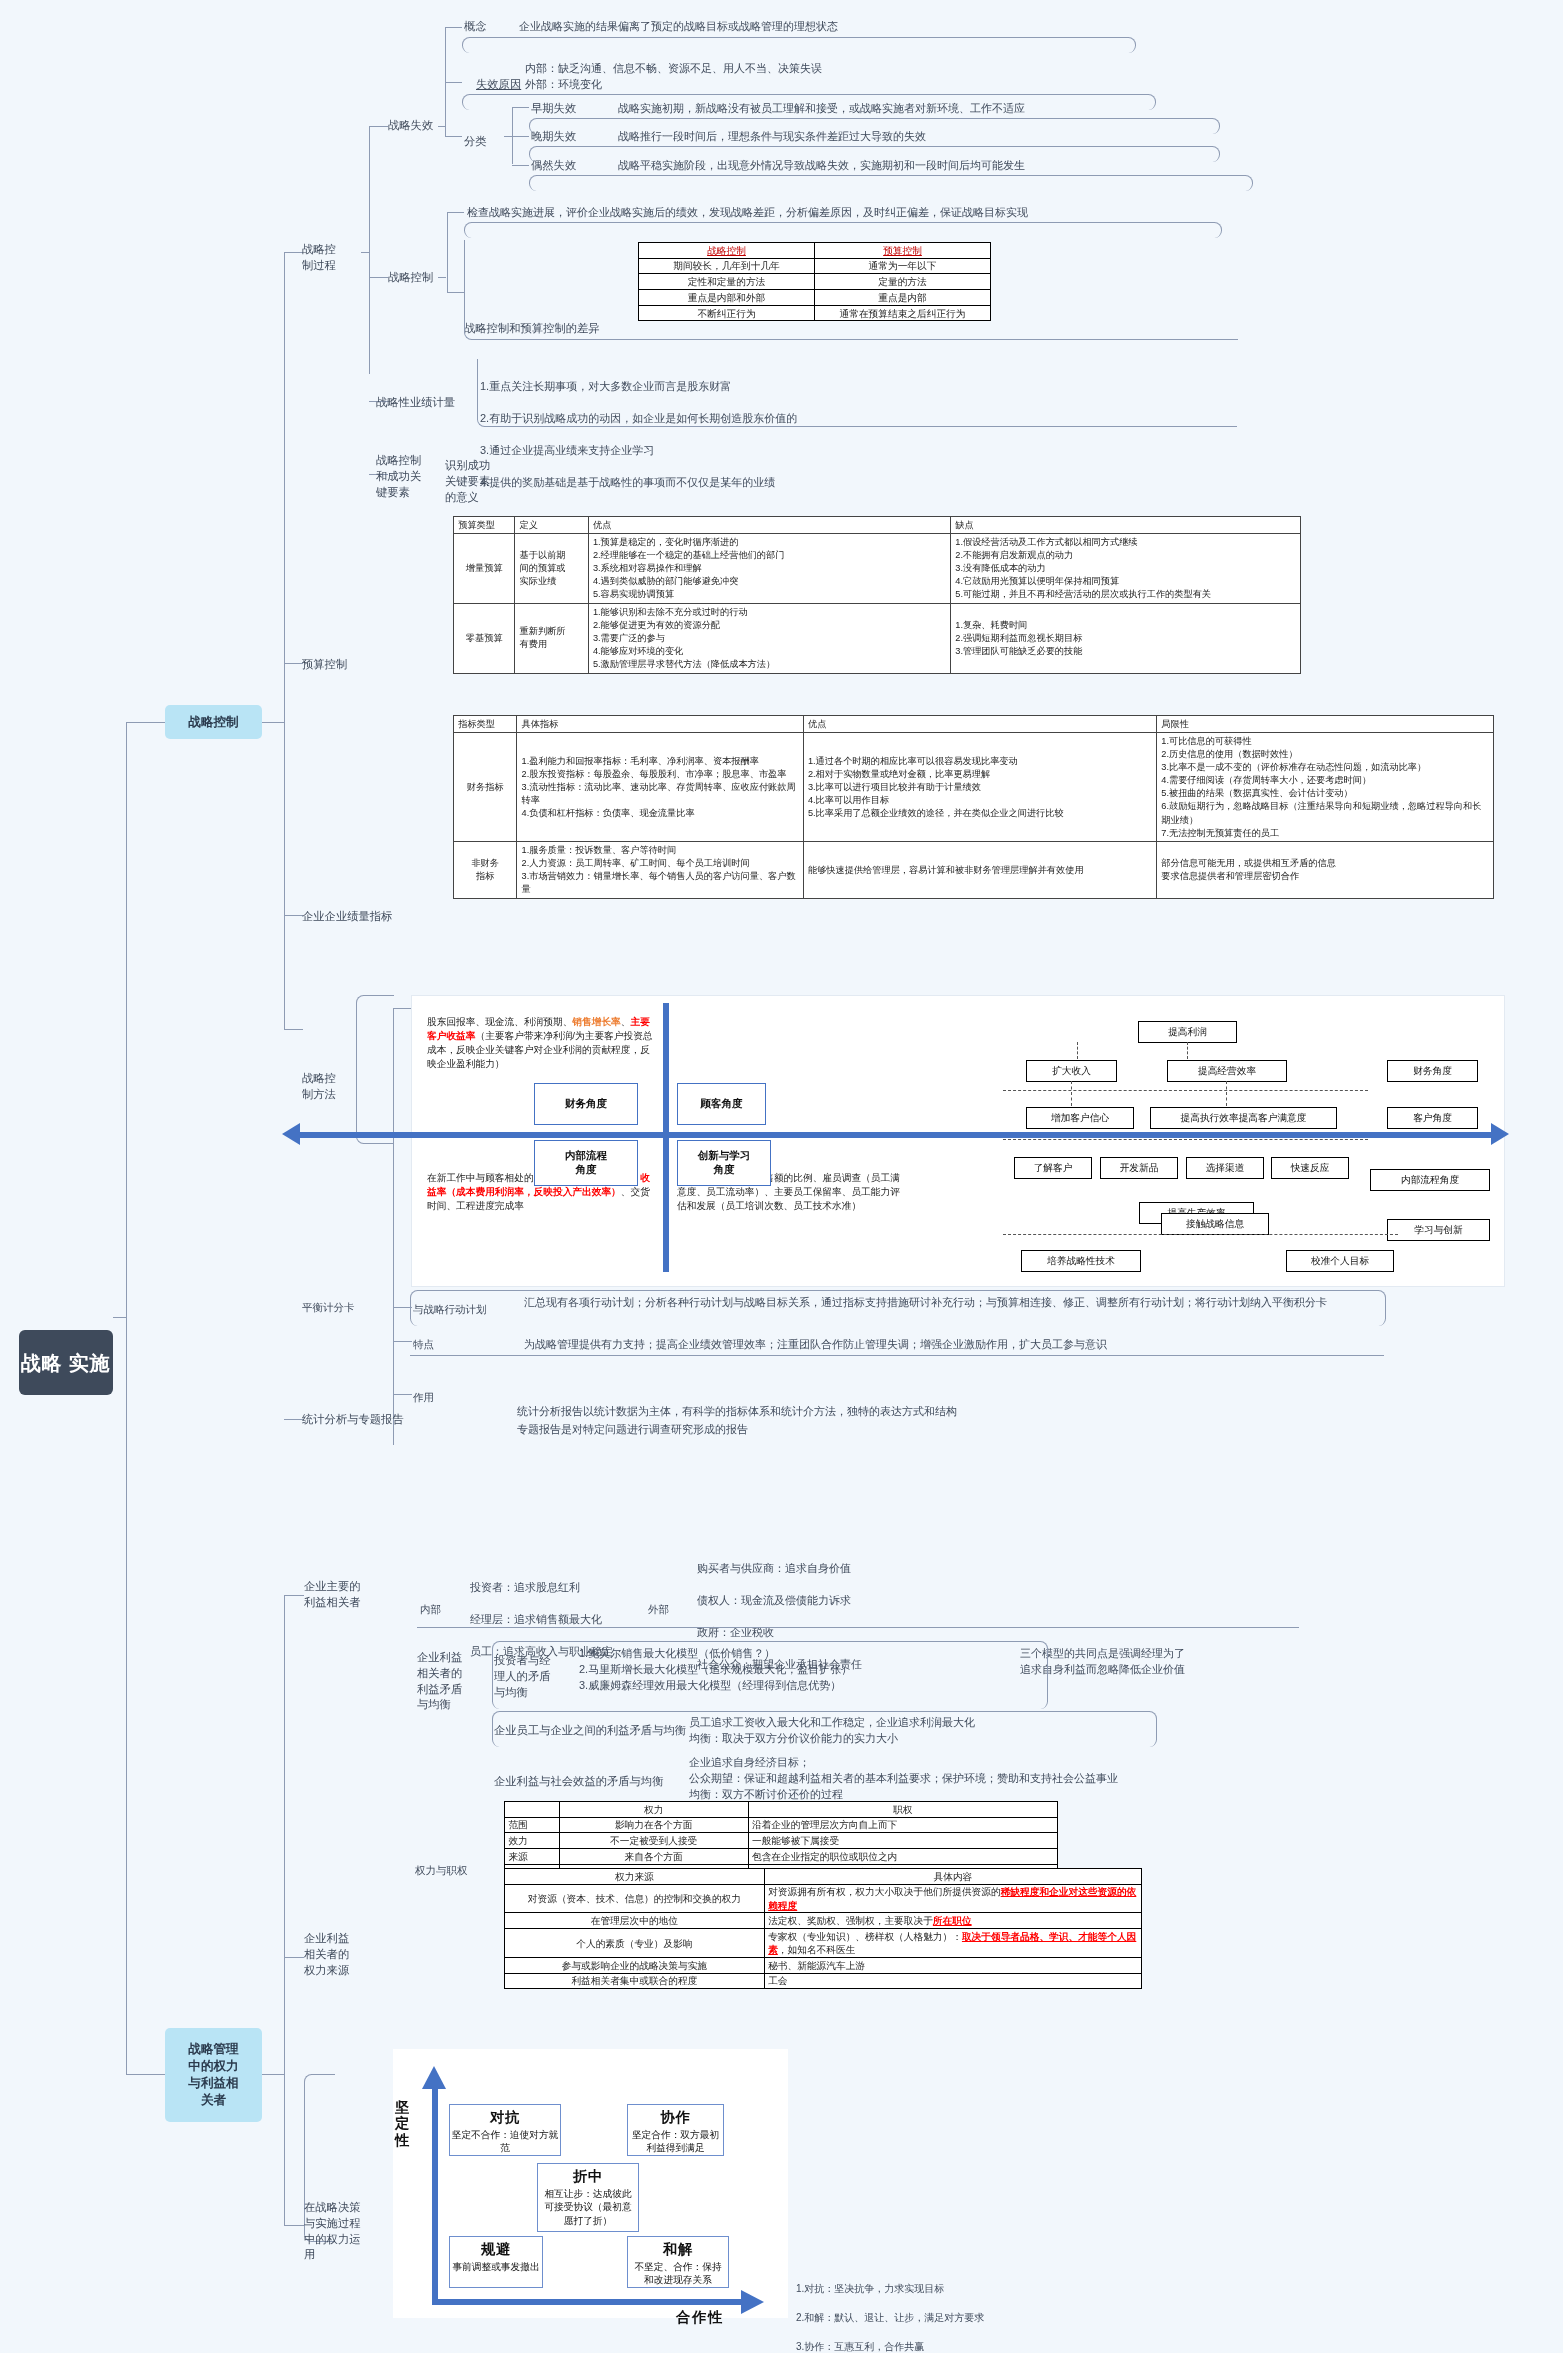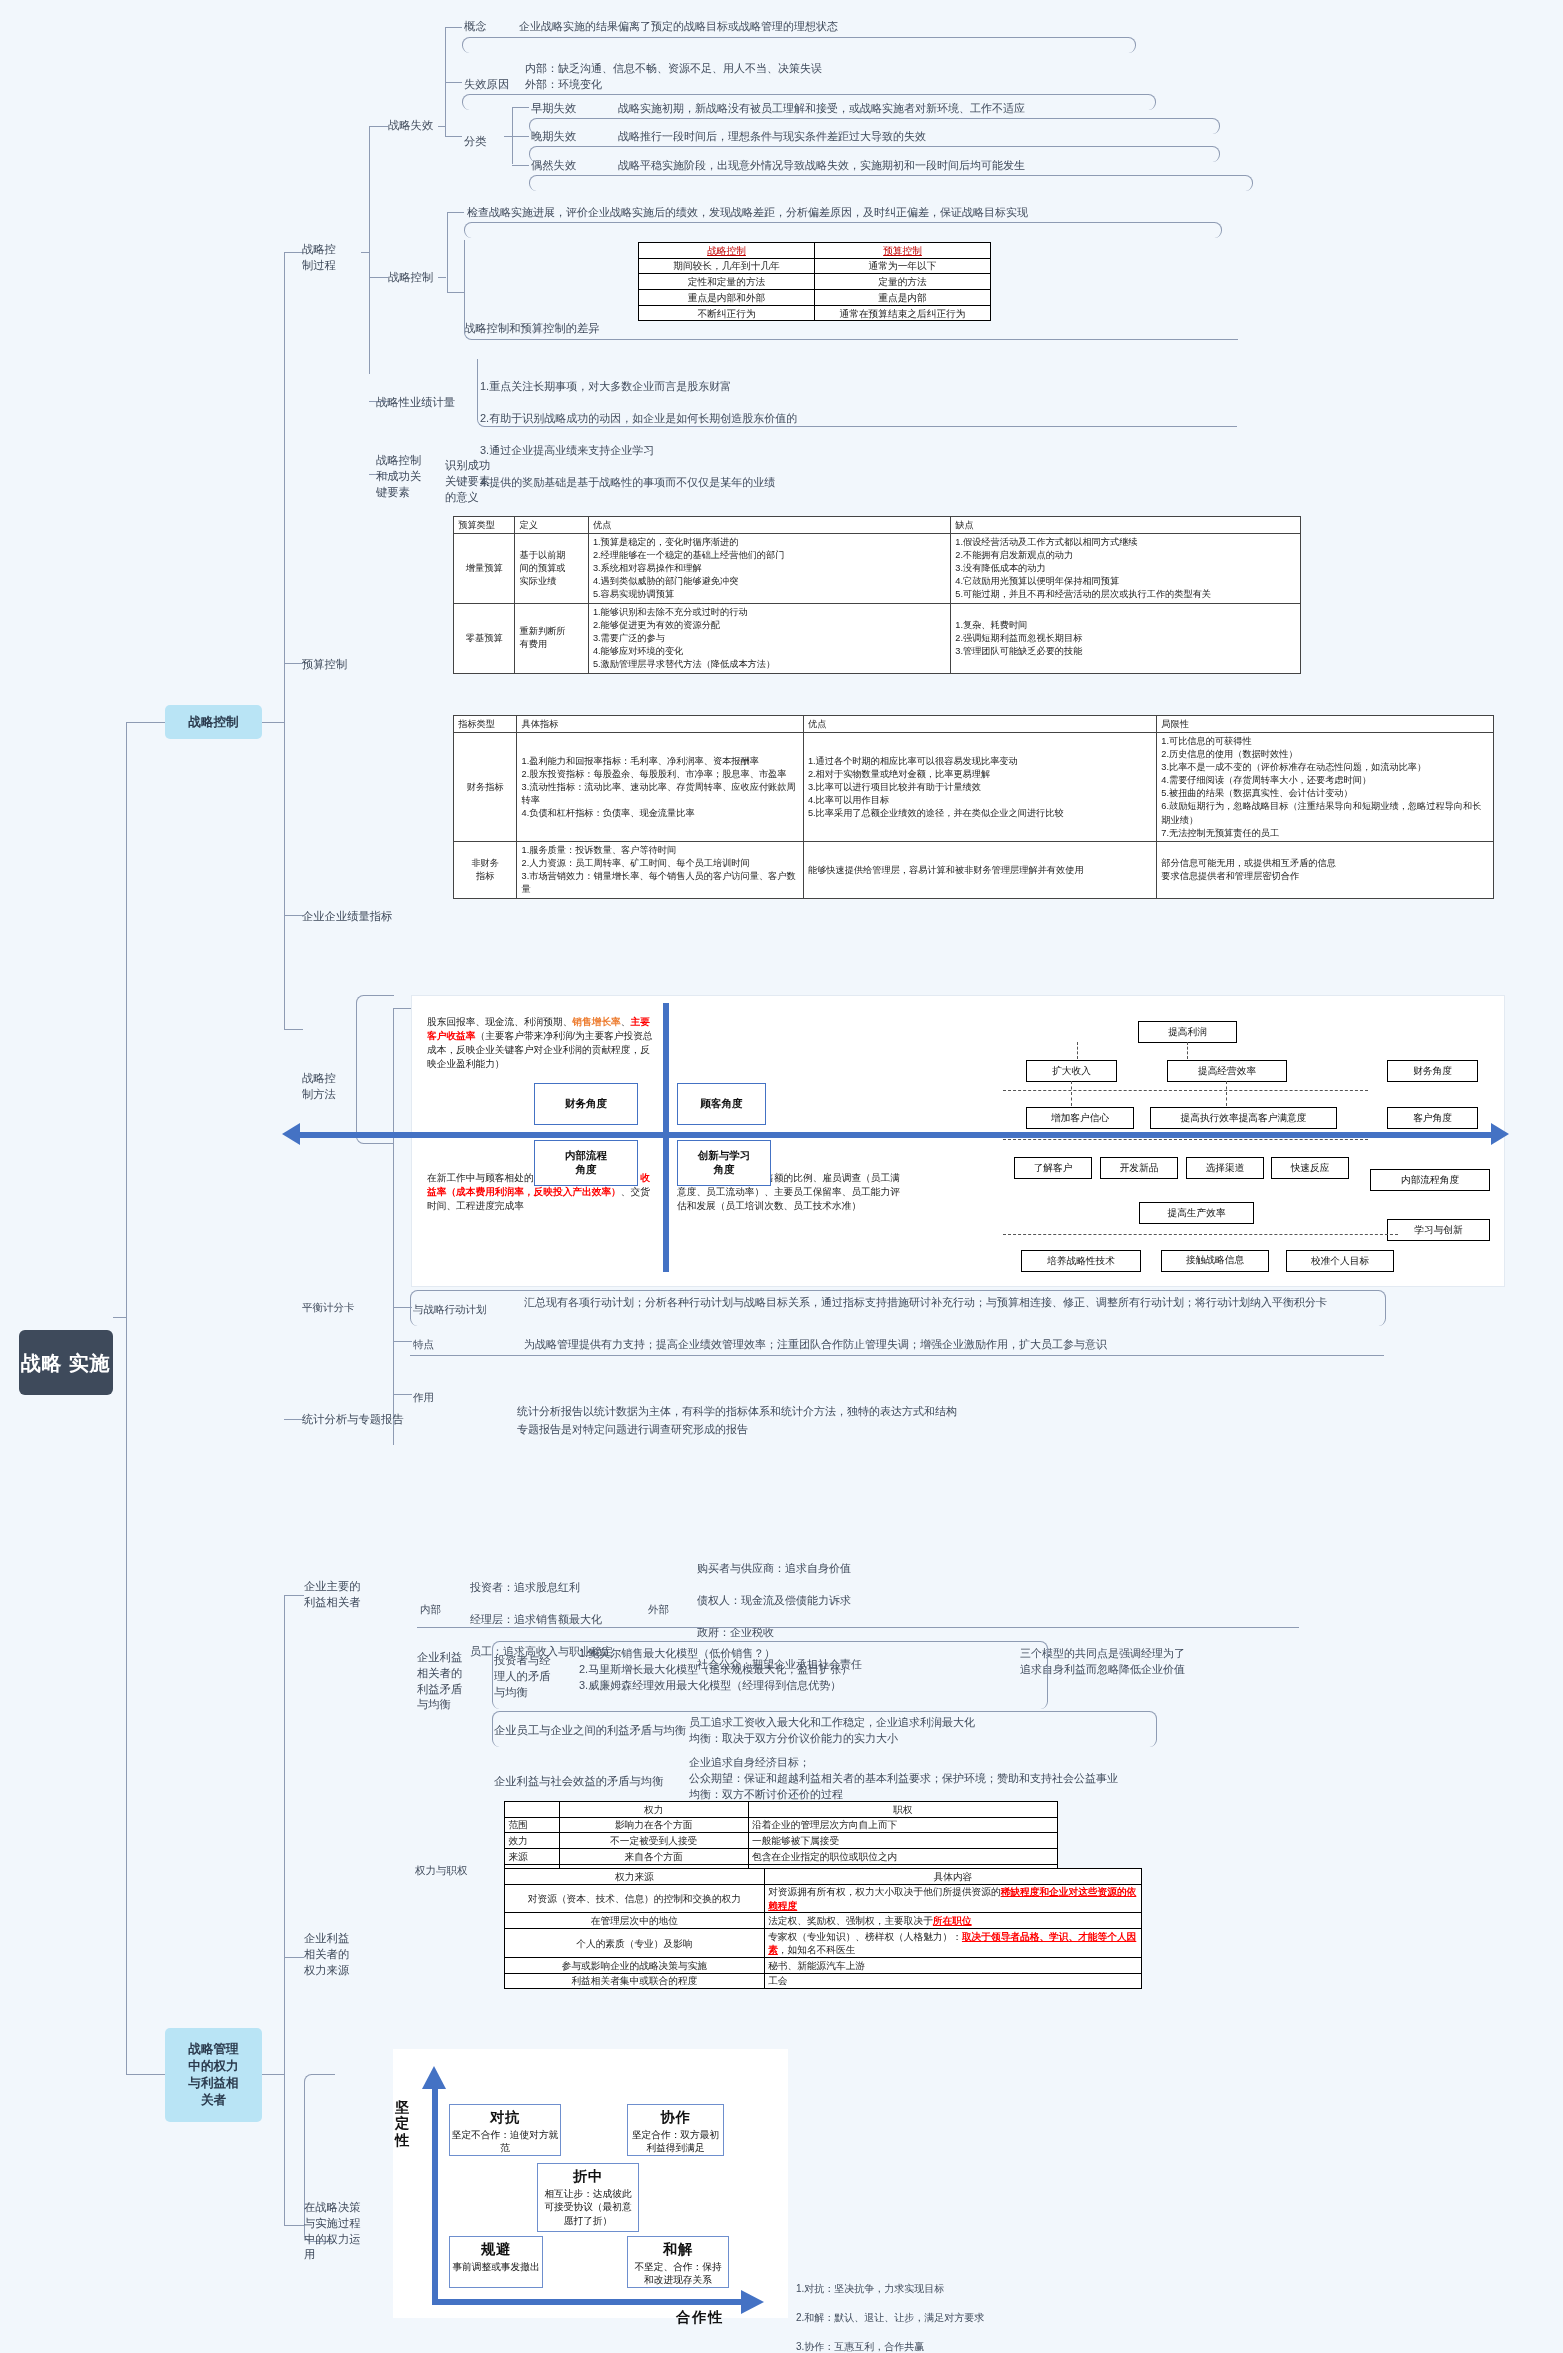--- a/index.html
+++ b/index.html
@@ -106,21 +106,21 @@
   <div class="vline" style="left:445px;top:27px;height:109px;"></div>
   <div class="hline" style="left:438px;top:126px;width:6.7px;"></div>
   <div class="hline" style="left:445px;top:27px;width:17px;"></div>
   <div class="hline" style="left:445px;top:82px;width:17px;"></div>
   <div class="hline" style="left:445px;top:136px;width:17px;"></div>
 
   <div class="lbl" style="left:464px;top:19.3px;">概念</div>
   <div class="txt" style="left:519px;top:19.3px;width:621px;">企业战略实施的结果偏离了预定的战略目标或战略管理的理想状态</div>
   <div class="ubox" style="left:462px;top:37px;width:672px;height:15px;"></div>
 
-  <div class="lbl" style="left:464px;top:77px;">失效原因</div>
+  <div class="lbl" style="left:476px;top:77px;text-decoration:underline;">失效原因</div>
   <div class="txt" style="left:525px;top:61px;width:638px;">内部：缺乏沟通、信息不畅、资源不足、用人不当、决策失误</div>
   <div class="txt" style="left:525px;top:77px;width:588px;">外部：环境变化</div>
   <div class="ubox" style="left:462px;top:94px;width:692px;height:15px;"></div>
 
   <div class="lbl" style="left:464px;top:134px;">分类</div>
   <div class="vline" style="left:512px;top:107px;height:57px;"></div>
   <div class="hline" style="left:504px;top:136px;width:8.4px;"></div>
   <div class="hline" style="left:512px;top:107px;width:17px;"></div>
   <div class="hline" style="left:512px;top:136px;width:17px;"></div>
   <div class="hline" style="left:512px;top:165px;width:17px;"></div>
@@ -312,21 +312,21 @@
   <div class="smbox" style="left:1026px;top:1060px;width:89px;height:20px;">扩大收入</div>
   <div class="smbox" style="left:1167px;top:1060px;width:118px;height:20px;">提高经营效率</div>
   <div class="smbox" style="left:1026px;top:1107px;width:106px;height:20px;">增加客户信心</div>
   <div class="smbox" style="left:1150px;top:1107px;width:185px;height:20px;">提高执行效率提高客户满意度</div>
   <div class="smbox" style="left:1014px;top:1157px;width:76px;height:20px;">了解客户</div>
   <div class="smbox" style="left:1100px;top:1157px;width:76px;height:20px;">开发新品</div>
   <div class="smbox" style="left:1186px;top:1157px;width:76px;height:20px;text-align:center;">选择渠道</div>
   <div class="smbox" style="left:1271px;top:1157px;width:76px;height:20px;">快速反应</div>
   <div class="smbox" style="left:1139px;top:1202px;width:113px;height:20px;">提高生产效率</div>
   <div class="smbox" style="left:1021px;top:1250px;width:118px;height:20px;">培养战略性技术</div>
-  <div class="smbox" style="left:1161px;top:1250px;width:106px;height:20px;font-family:Liberation Mono, monospace;">接触战略信息</div>
+  <div class="smbox" style="left:1161px;top:1213px;width:106px;height:20px;">接触战略信息</div>
   <div class="smbox" style="left:1286px;top:1250px;width:106px;height:20px;">校准个人目标</div>
 
   <div class="smbox" style="left:1387px;top:1060px;width:89px;height:20px;">财务角度</div>
   <div class="smbox" style="left:1387px;top:1107px;width:89px;height:20px;">客户角度</div>
   <div class="smbox" style="left:1370px;top:1169px;width:118px;height:20px;">内部流程角度</div>
   <div class="smbox" style="left:1387px;top:1219px;width:101px;height:20px;">学习与创新</div>
 
   <div class="dash" style="left:1003px;top:1090px;width:365px;"></div>
   <div class="dash" style="left:1003px;top:1139px;width:365px;"></div>
   <div class="dash" style="left:1003px;top:1234px;width:395px;"></div>

